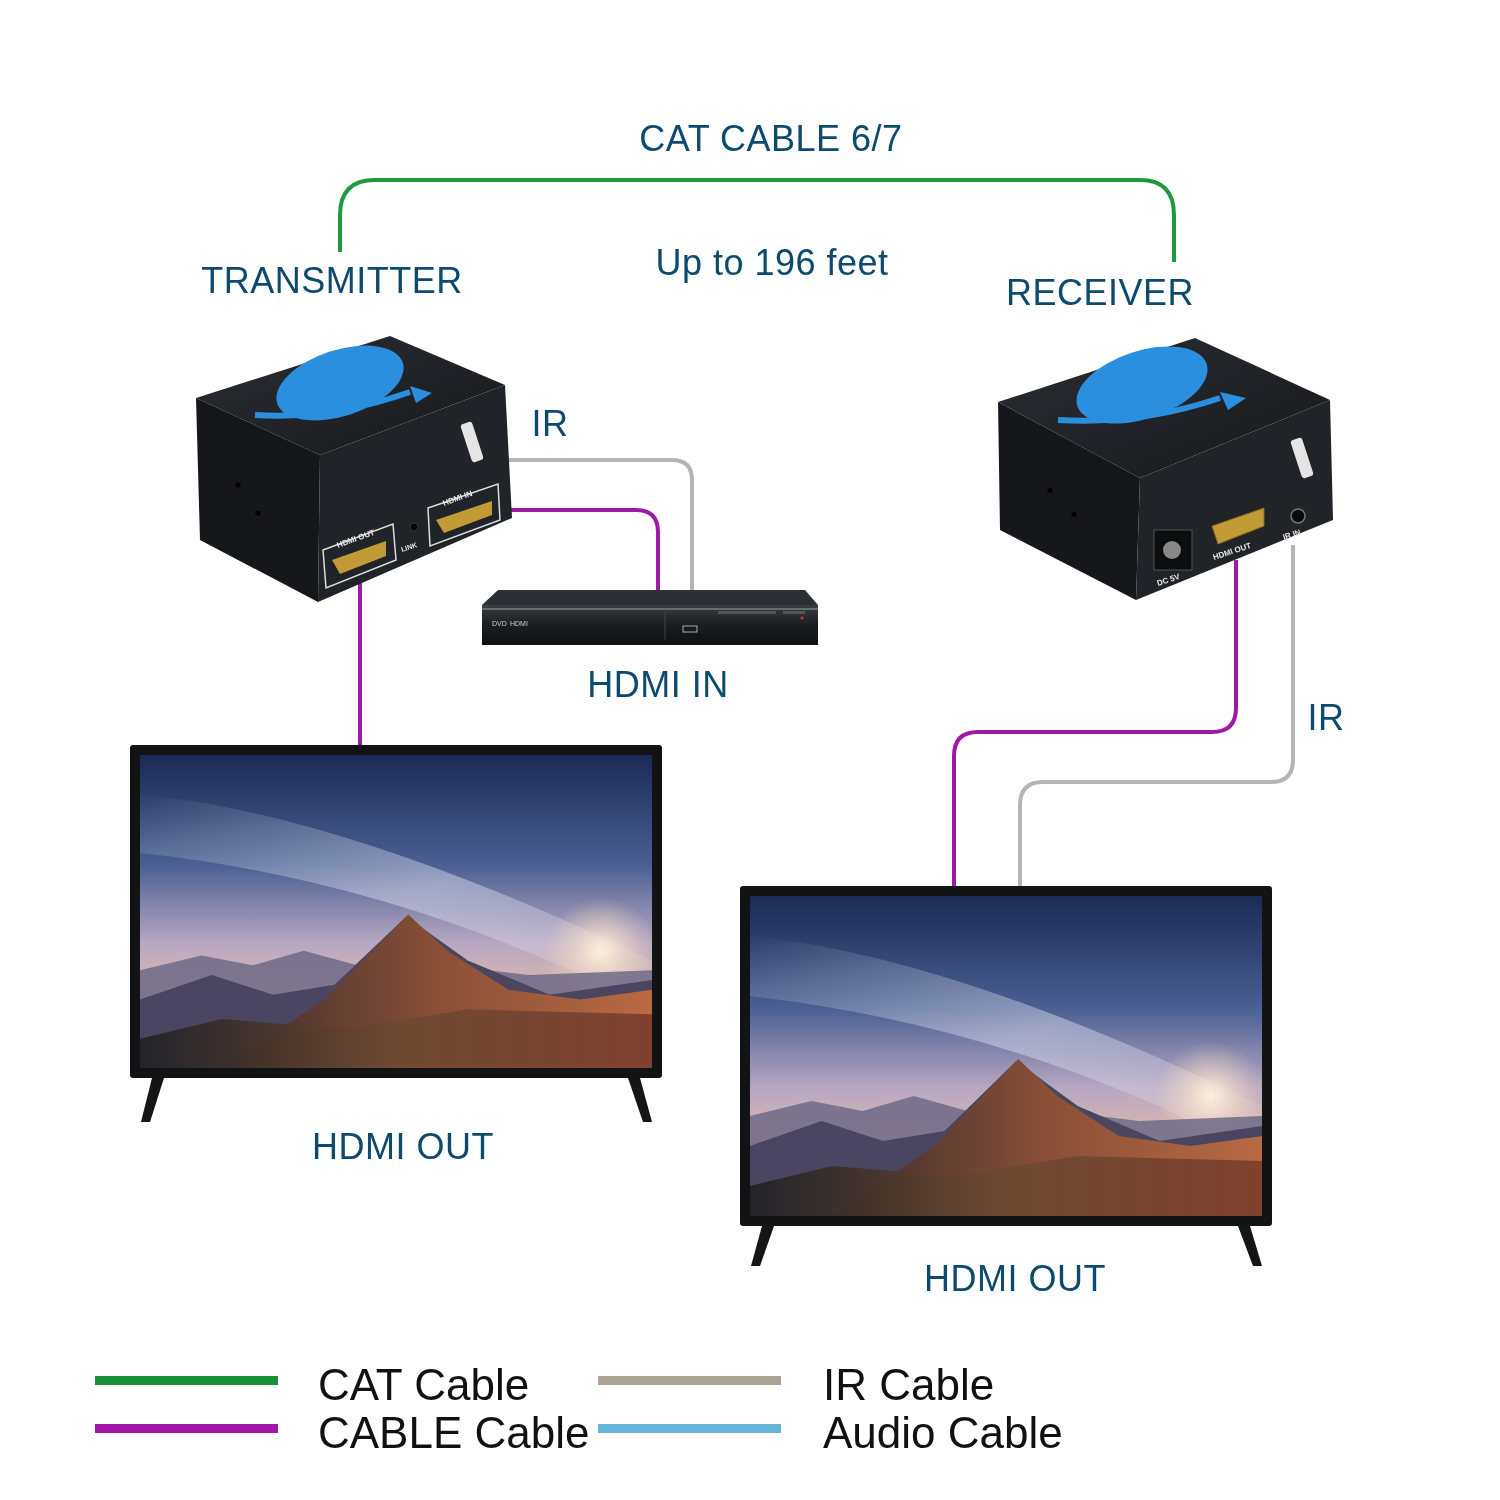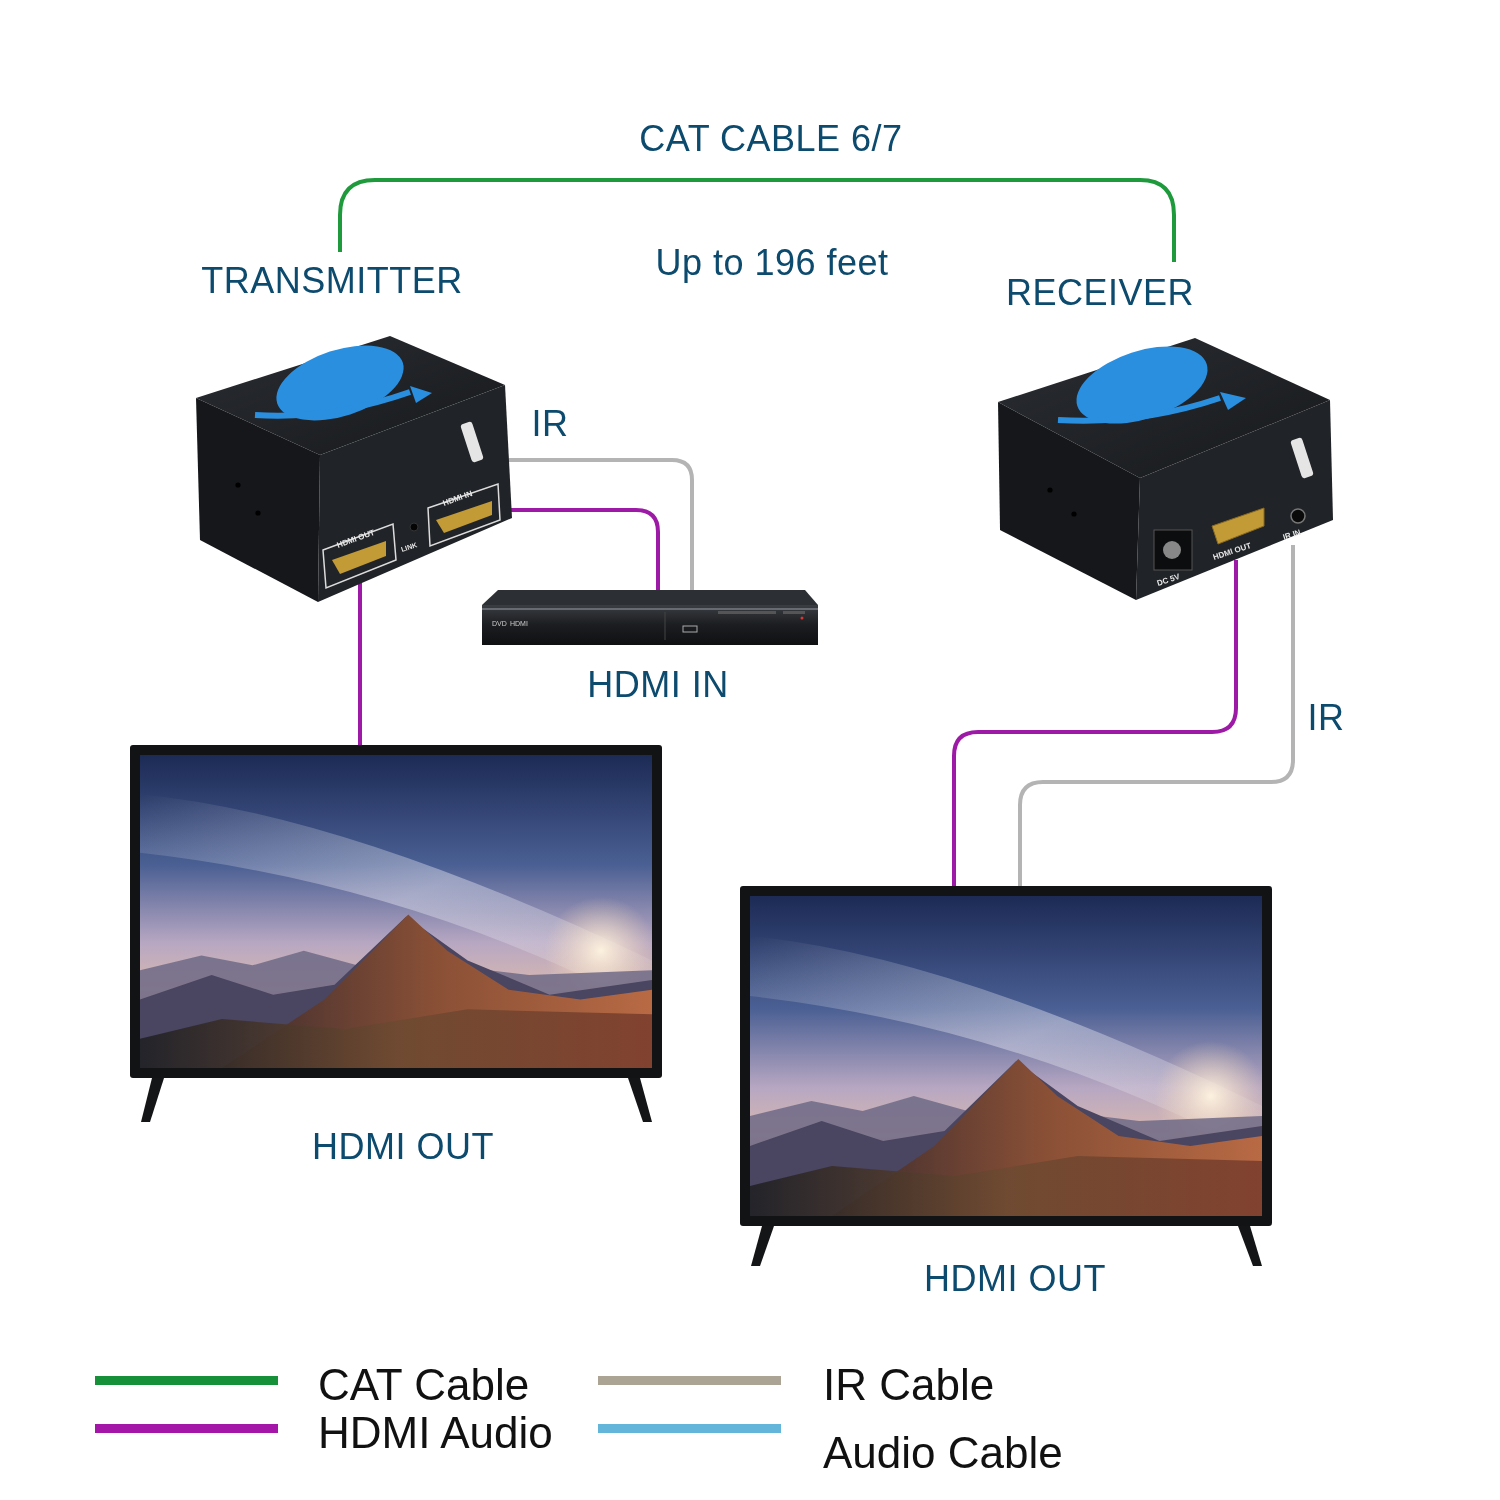--- a/index.html
+++ b/index.html
@@ -177,20 +177,20 @@
 <div class="lbl center" style="left:658px; top:664px;">HDMI IN</div>
 <div class="lbl center" style="left:1326px; top:697px;">IR</div>
 <div class="lbl center" style="left:403px; top:1126px;">HDMI OUT</div>
 <div class="lbl center" style="left:1015px; top:1258px;">HDMI OUT</div>
 
 <div>
   <div class="legend-line" style="left:95px; top:1376px; width:183px; background:#16913a;"></div>
   <div class="legend-text" style="left:318px; top:1360px;">CAT Cable</div>
 
   <div class="legend-line" style="left:95px; top:1424px; width:183px; background:#a316a8;"></div>
-  <div class="legend-text" style="left:318px; top:1408px;">HDMI Audio</div>
+  <div class="legend-text" style="left:318px; top:1408px;">CABLE Cable</div>
 
   <div class="legend-line" style="left:598px; top:1376px; width:183px; background:#aba393;"></div>
   <div class="legend-text" style="left:823px; top:1360px;">IR Cable</div>
 
   <div class="legend-line" style="left:598px; top:1424px; width:183px; background:#63b5d9;"></div>
-  <div class="legend-text" style="left:823px; top:1408px;margin-top:20px;">Audio Cable</div>
+  <div class="legend-text" style="left:823px; top:1408px;">Audio Cable</div>
 </div>
 
 </body></html>

